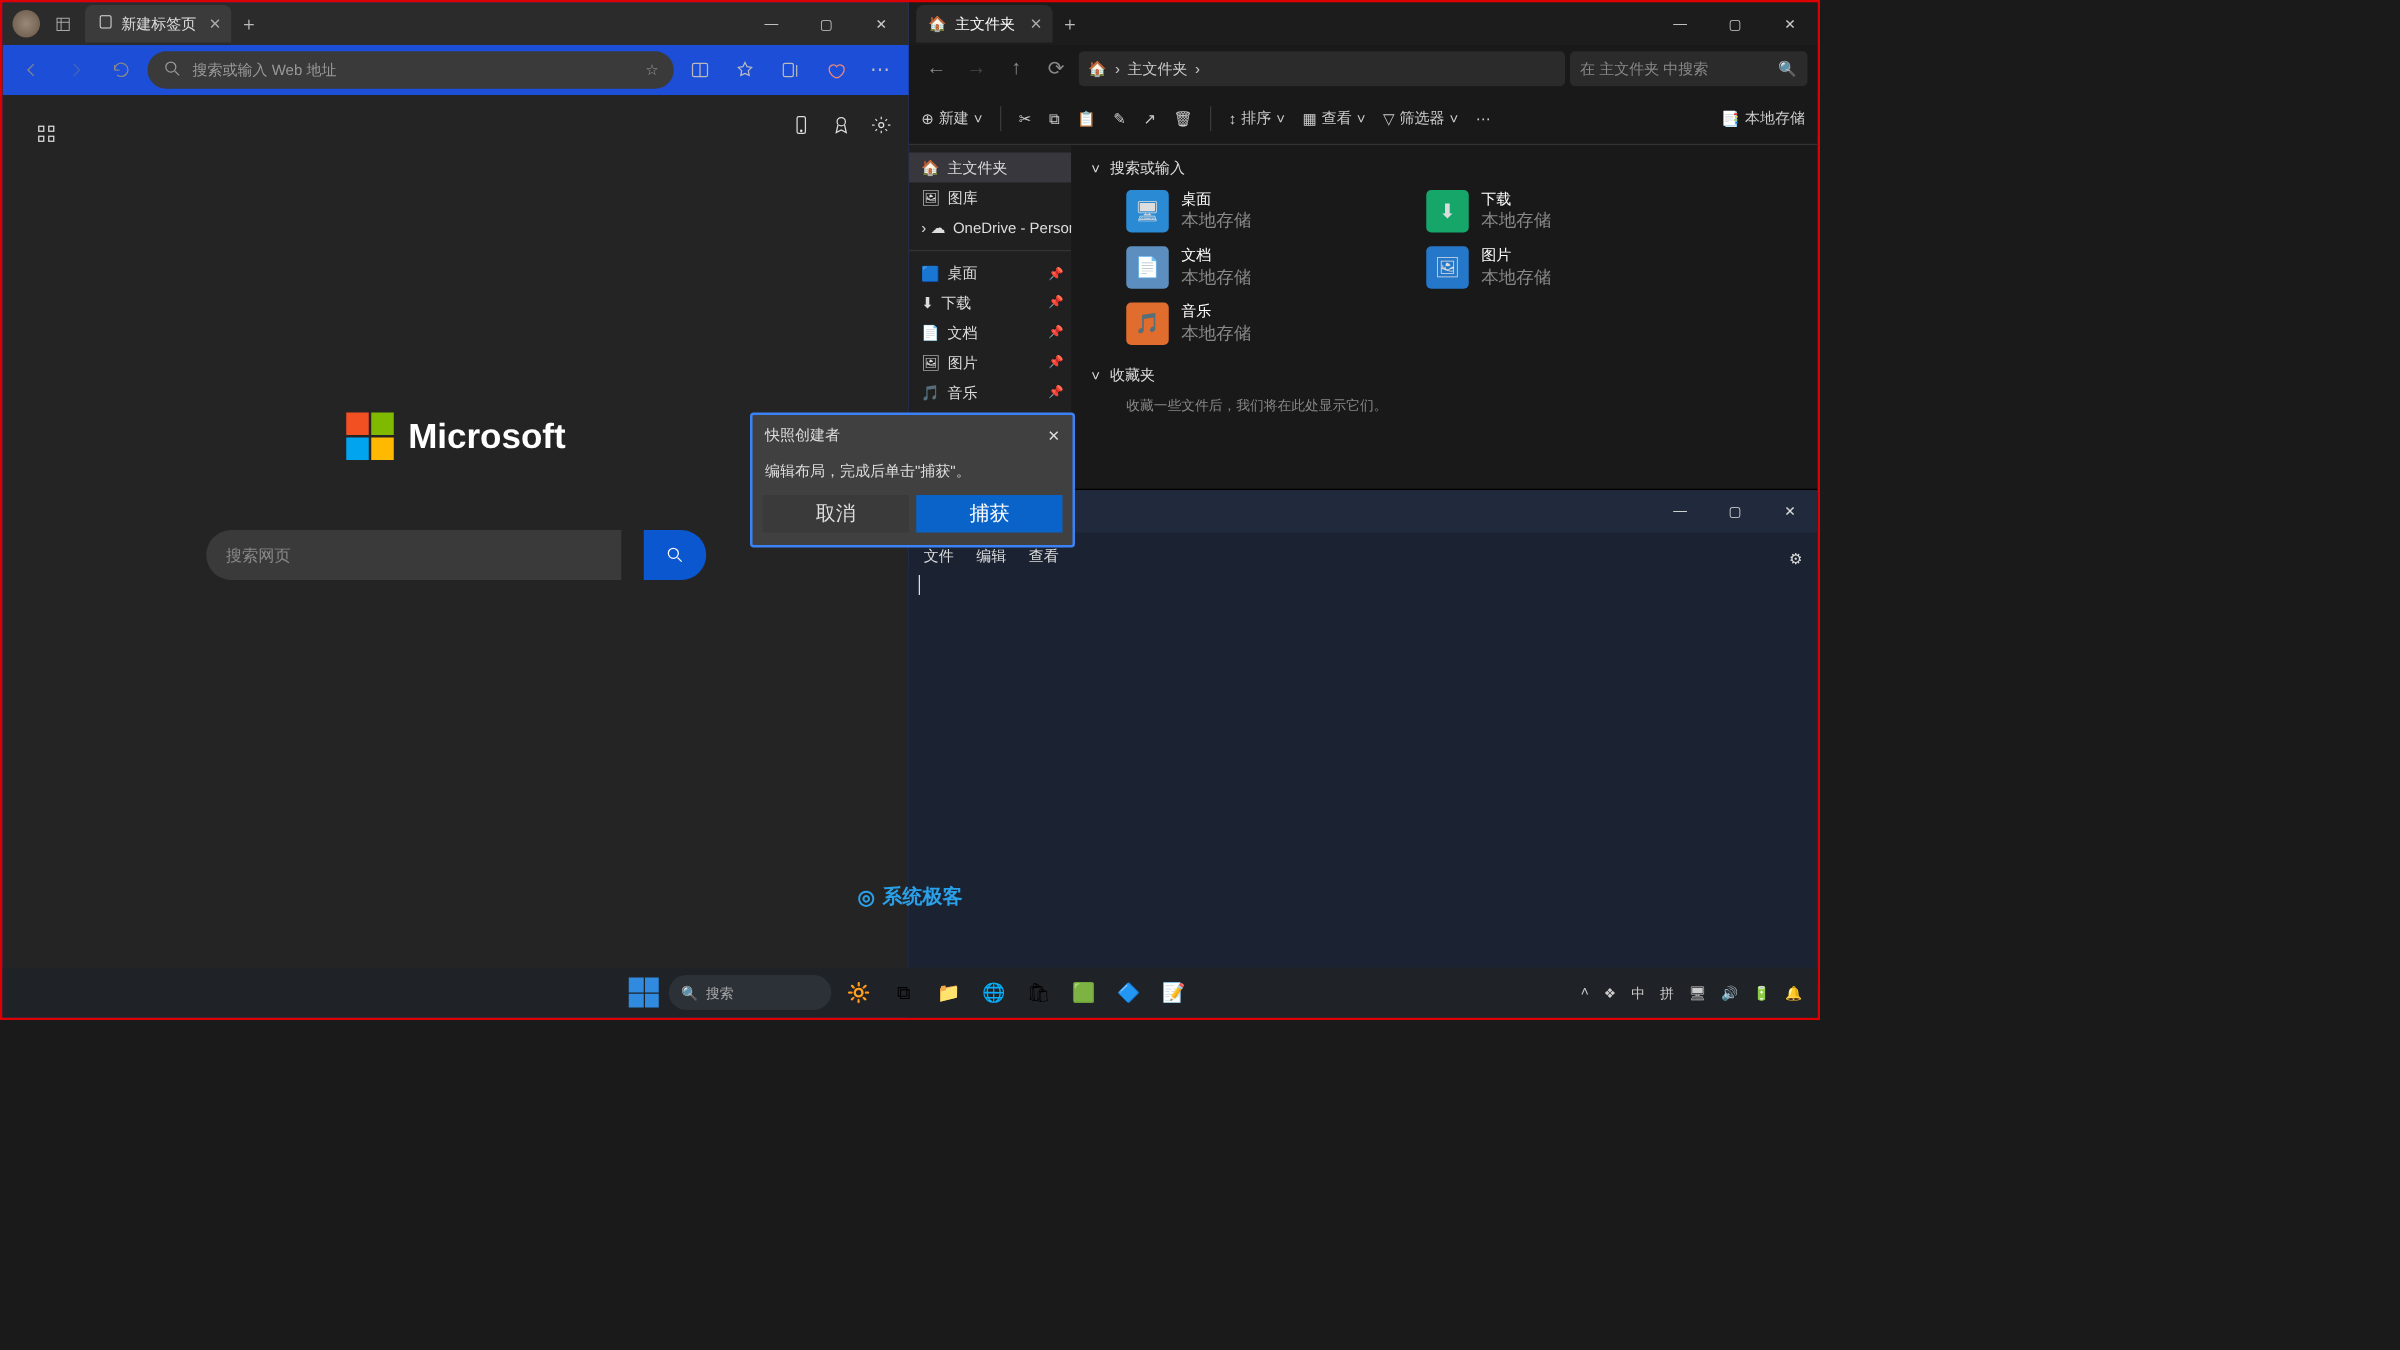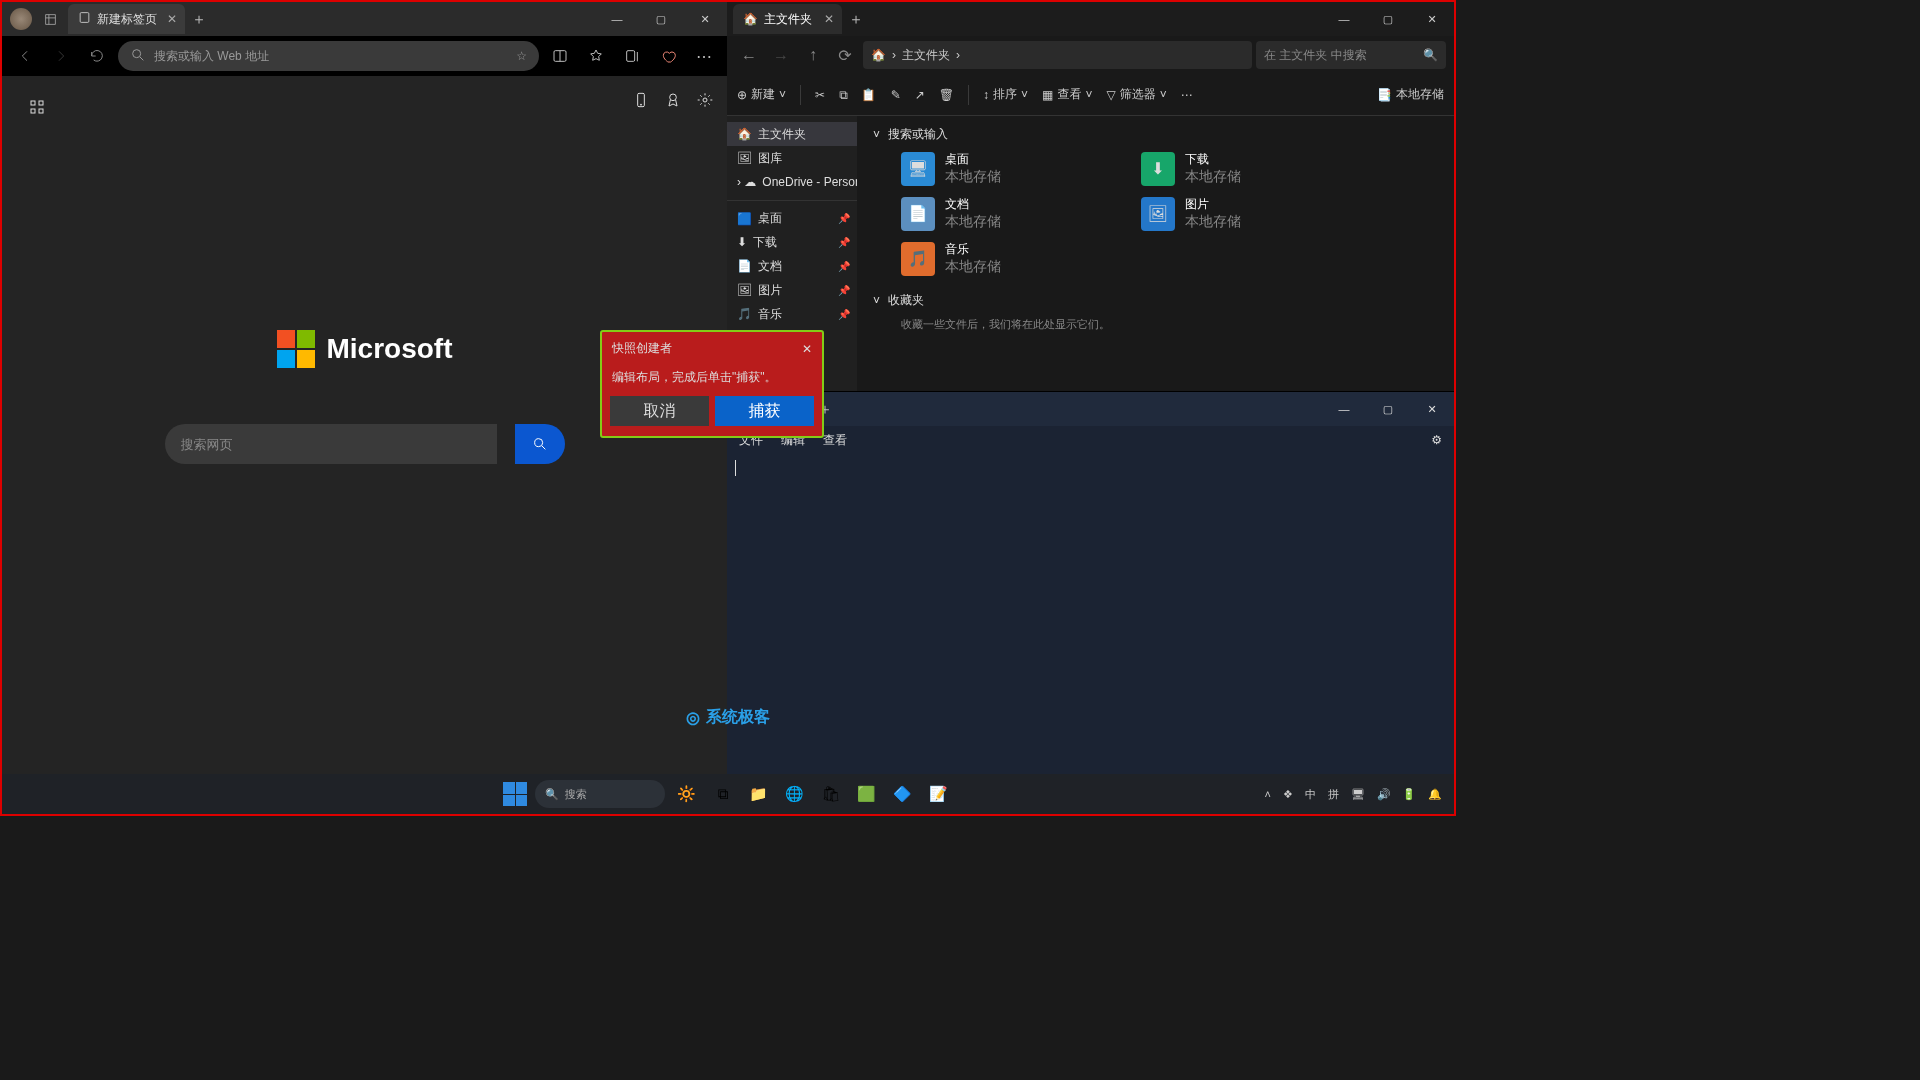--- a/index.html
+++ b/index.html
@@ -1,20 +1,20 @@
 <!DOCTYPE html>
 <html><head>
 <meta charset="utf-8">
 <style>
 * { margin:0; padding:0; box-sizing:border-box; font-family:"Segoe UI","Microsoft YaHei",sans-serif; user-select:none; }
 body { width:1456px; height:816px; background:#1a1a1a; overflow:hidden; position:relative; border:2px solid #d00; }
 .screen { display:flex; width:100%; height:100%; }
 
 
-.edge { flex:0 0 725px; background:#000000; display:flex; flex-direction:column; position:relative; }
+.edge { flex:0 0 725px; background:#1d4ed8; display:flex; flex-direction:column; position:relative; }
 .edge-titlebar { height:34px; background:#2b2b2b; display:flex; align-items:center; }
 .avatar { width:22px; height:22px; border-radius:50%; background:radial-gradient(circle,#987,#654); margin:0 8px; }
 .edge-cube { width:20px; height:20px; color:#aaa; display:flex; align-items:center; justify-content:center; }
 .edge-tab { height:30px; margin-left:8px; padding:0 28px 0 10px; background:#3b3b3b; border-radius:6px 6px 0 0; display:flex; align-items:center; gap:6px; font-size:12px; color:#ddd; position:relative; }
 .edge-tab .x { position:absolute; right:8px; font-size:12px; color:#aaa; }
 .newtab-btn { width:28px; text-align:center; color:#bbb; font-size:15px; }
 .edge-wincontrols { margin-left:auto; display:flex; }
 .edge-wincontrols > div { width:44px; height:34px; display:flex; align-items:center; justify-content:center; color:#ccc; font-size:11px; }
 .edge-toolbar { height:40px; display:flex; align-items:center; gap:6px; padding:0 8px;justify-content:space-between; }
 .nav-btn { width:30px; height:30px; display:flex; align-items:center; justify-content:center; color:#888; }
@@ -65,29 +65,29 @@
 .qa-text .t{font-size:12px;color:#fff}.qa-text .s{font-size:14px;color:#888}
 .empty-hint{color:#888;font-size:11px;margin-left:28px}
 
 
 .notepad{flex:1;background:#1b2333;display:flex;flex-direction:column}
 .np-tabs{height:34px;background:#202a3c;display:flex;align-items:center}
 .np-tab{height:28px;background:#293548;border-radius:5px 5px 0 0;padding:0 28px 0 12px;margin-left:8px;display:flex;align-items:center;font-size:12px;color:#ddd;position:relative}
 .np-tab .x{position:absolute;right:8px;color:#aaa}
 .np-win{margin-left:auto;display:flex}
 .np-win>div{width:44px;height:34px;display:flex;align-items:center;justify-content:center;color:#ddd;font-size:11px}
-.np-menu{height:28px;display:flex;align-items:center;gap:18px;padding:0 12px;font-size:12px;color:#ddd}
+.np-menu{height:28px;display:flex;align-items:flex-end;gap:18px;padding:0 12px;font-size:12px;color:#ddd}
 .np-gear{margin-left:auto}
 .np-area{flex:1;background:#1b2333;position:relative}
 .cursor{position:absolute;top:6px;left:8px;width:1px;height:16px;background:#ddd}
 .np-status{height:22px;background:#22304a;display:flex;align-items:center;padding:0 12px;font-size:11px;color:#bbb;gap:24px}
 .np-status .r{margin-left:auto;display:flex;gap:40px}
 
 
-.dialog{position:absolute;top:328px;left:598px;width:224px;background:#b91c1c;border:2px solid #84cc16;border-radius:3px;padding:0;color:#ddd;font-size:12px;z-index:50}
+.dialog{position:absolute;top:328px;left:598px;width:260px;background:#404040;border:2px solid #3b82f6;border-radius:3px;padding:0;color:#ddd;font-size:12px;z-index:50}
 .dlg-title{display:flex;align-items:center;justify-content:space-between;padding:8px 10px}
 .dlg-body{padding:4px 10px 10px}
 .dlg-buttons{display:flex;gap:6px;padding:0 8px 10px}
 .dlg-buttons button{flex:1;height:30px;border:none;font-size:16px;cursor:pointer}
 .btn-cancel{background:#3a3a3a;color:#ddd}
 .btn-primary{background:#0a63c9;color:#fff}
 
 
 .watermark{position:absolute;bottom:86px;left:50%;transform:translateX(-50%);color:#2aa0e8;font-size:16px;font-weight:600;display:flex;align-items:center;gap:6px;z-index:5}
 

